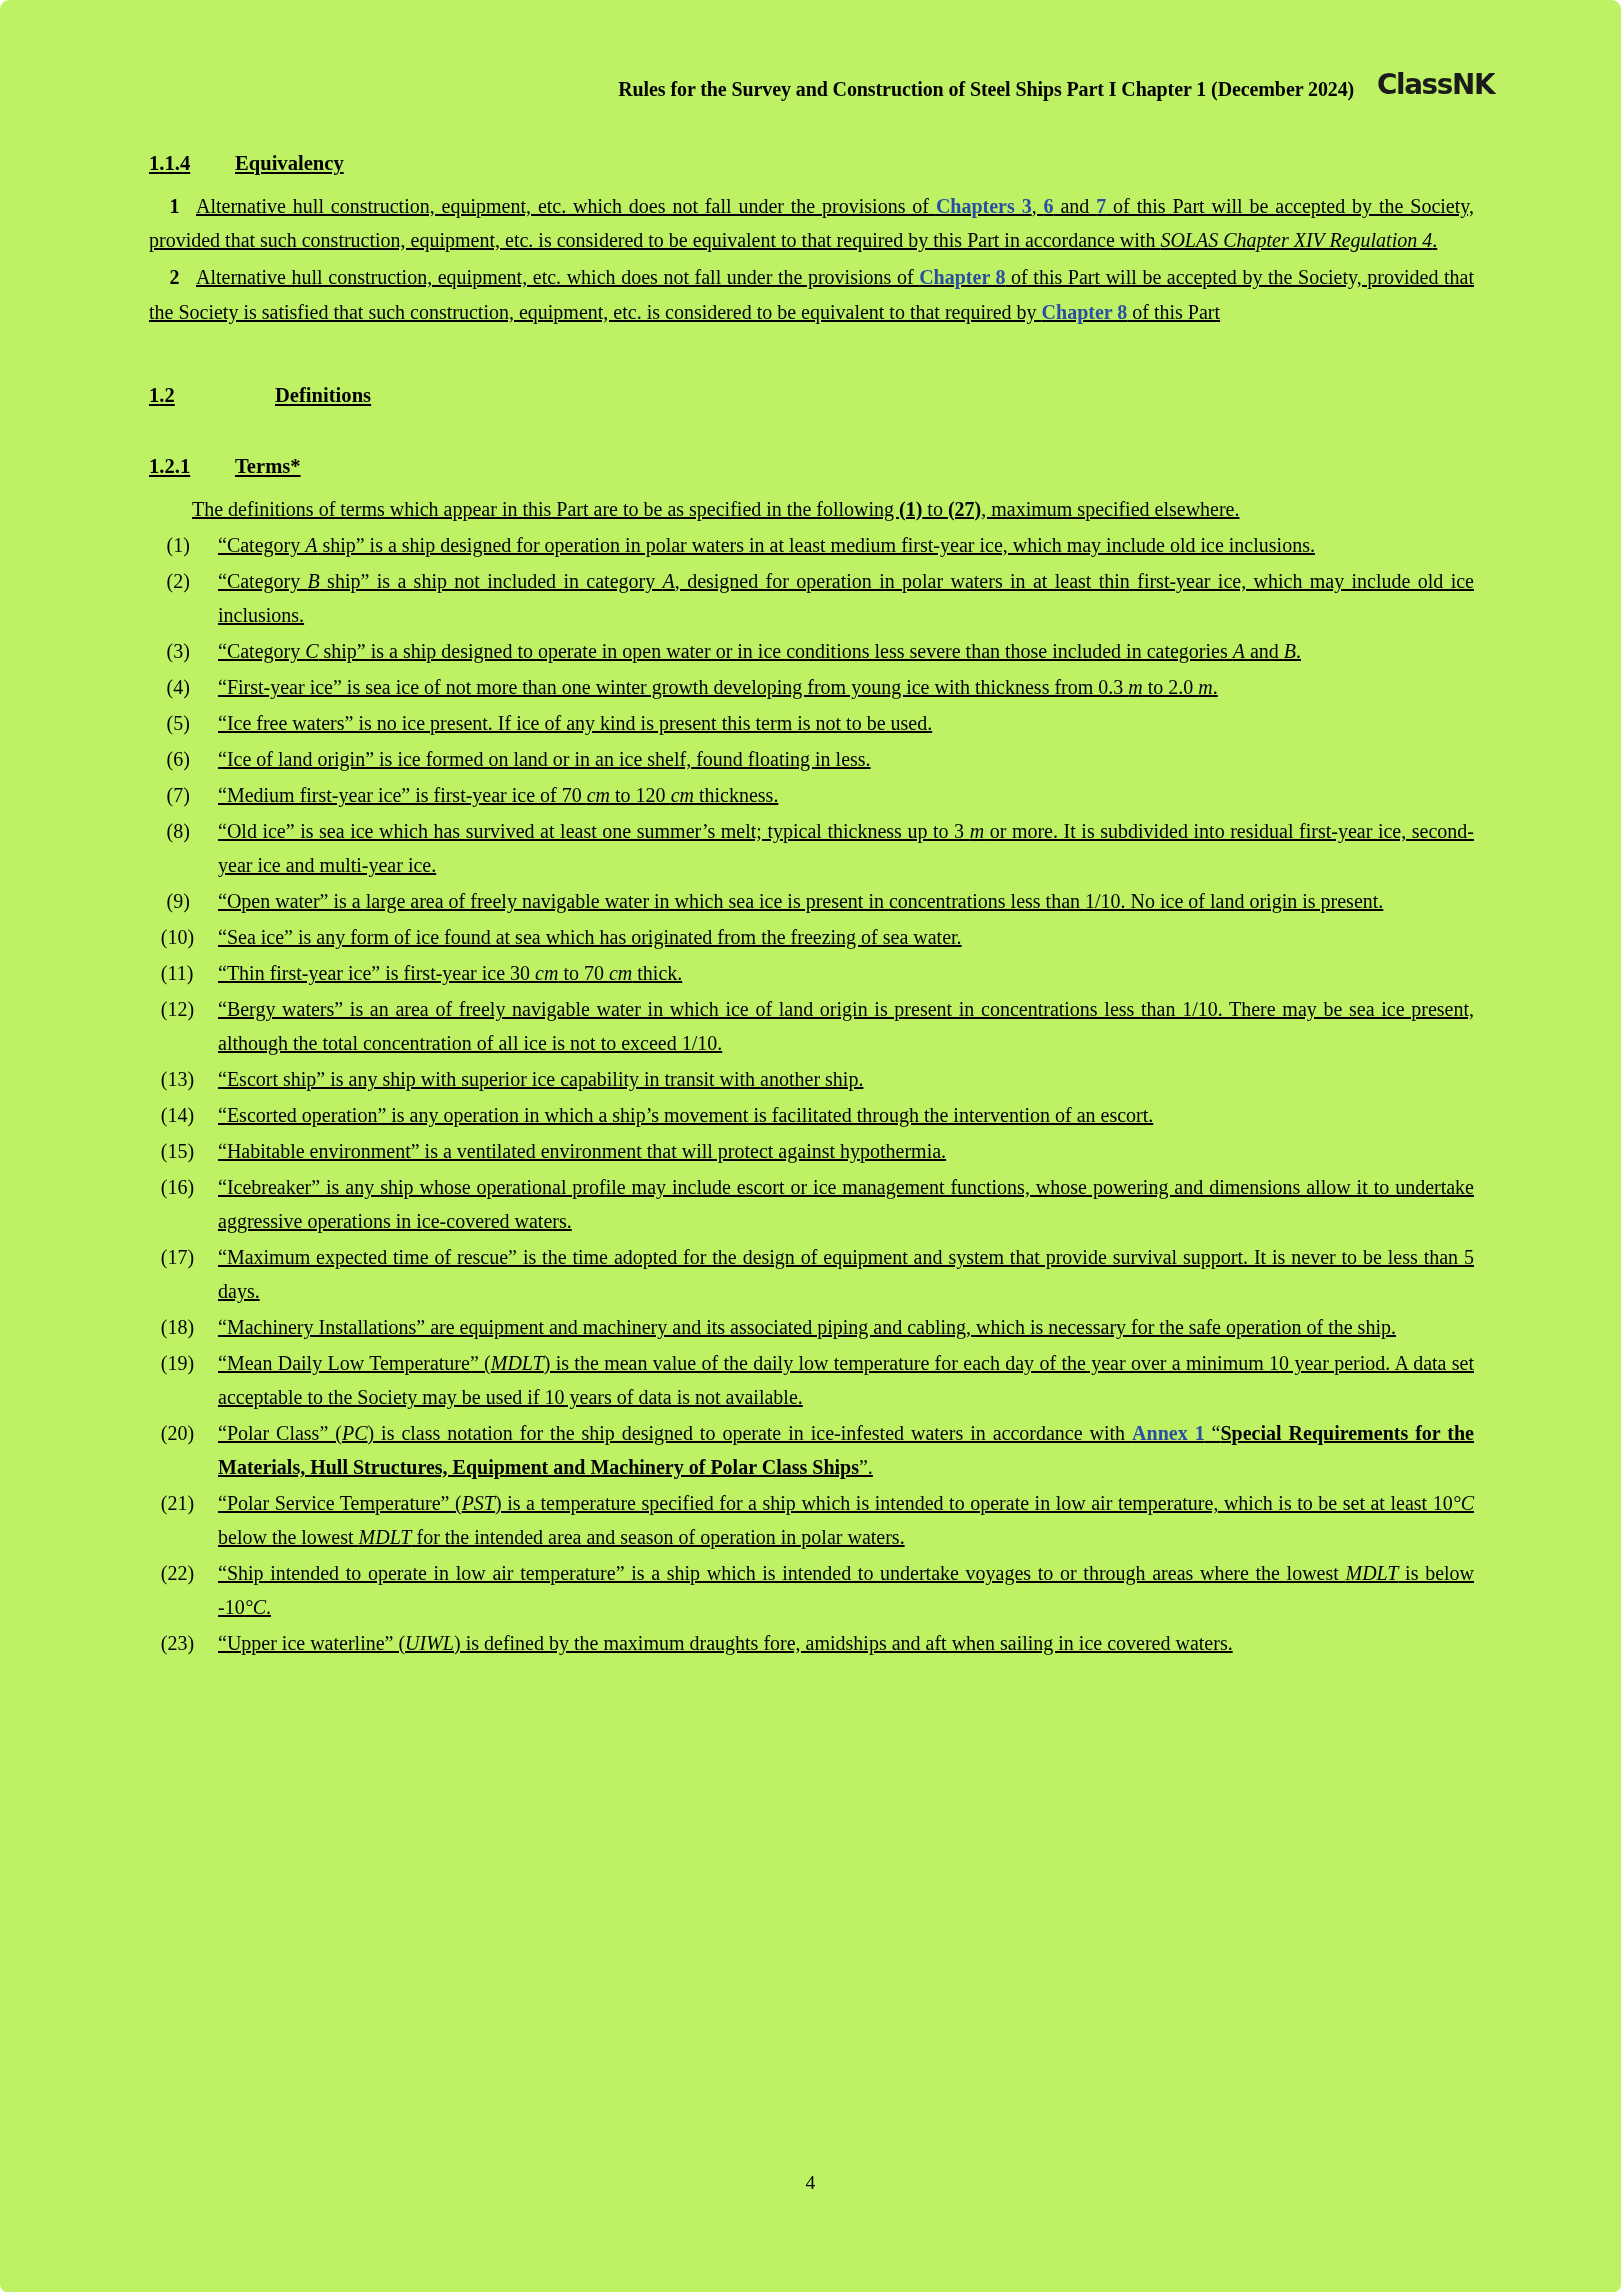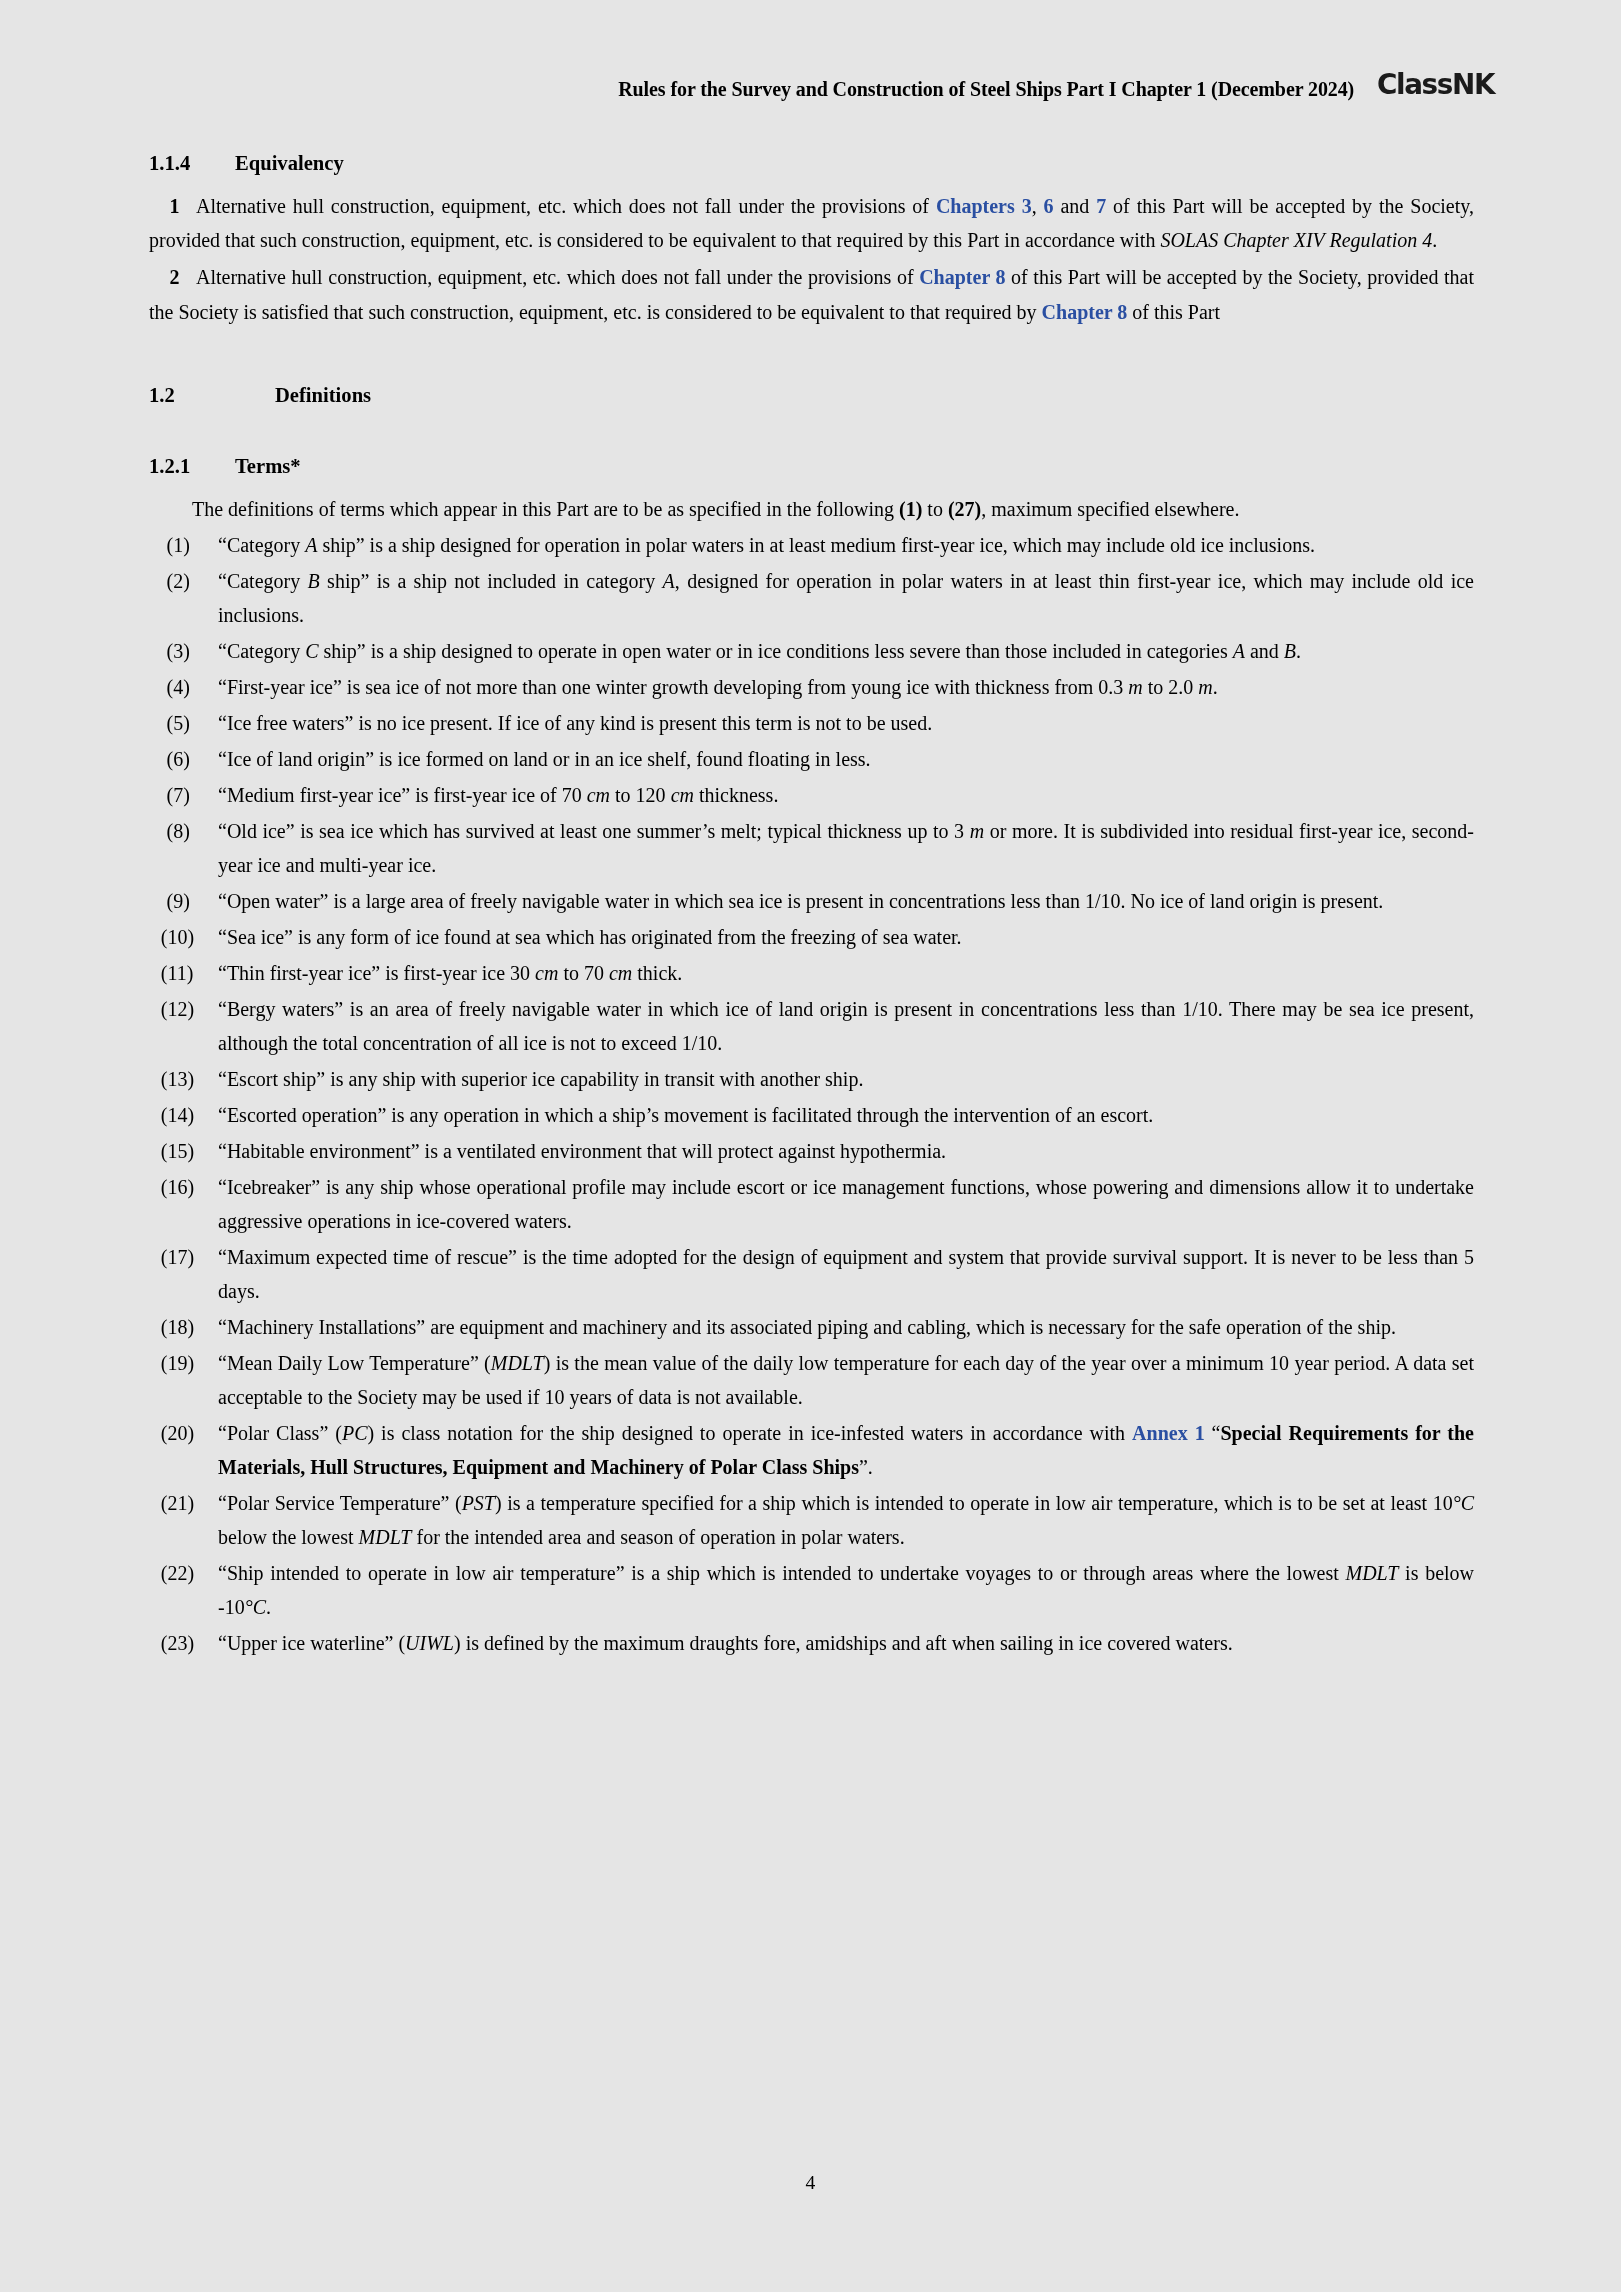--- a/index.html
+++ b/index.html
@@ -8,23 +8,24 @@
     background: #ffffff;
   }
   body {
     font-family: "Liberation Serif", "DejaVu Serif", serif;
     color: #000000;
   }
   .page {
     position: relative;
     width: 1621px;
     height: 2293px;
-    background: #e5e5e5;
+    background: #bef264;
     box-sizing: border-box;
     overflow: hidden;
+    border-radius: 9px;
   }
 
   
   .page-header {
     position: absolute;
     top: 71px;
     left: 147px;
     right: 127px;
     display: flex;
     align-items: flex-end;
@@ -48,20 +49,21 @@
     transform: scaleX(0.96);
     transform-origin: right bottom;
   }
 
   
   .content {
     position: absolute;
     top: 152px;
     left: 149px;
     width: 1325px;
+    text-decoration: underline;
   }
 
   
   .heading {
     font-size: 20.6px;
     font-weight: bold;
     margin: 0 0 13.7px 0;
     display: flex;
   }
   .heading .num {

